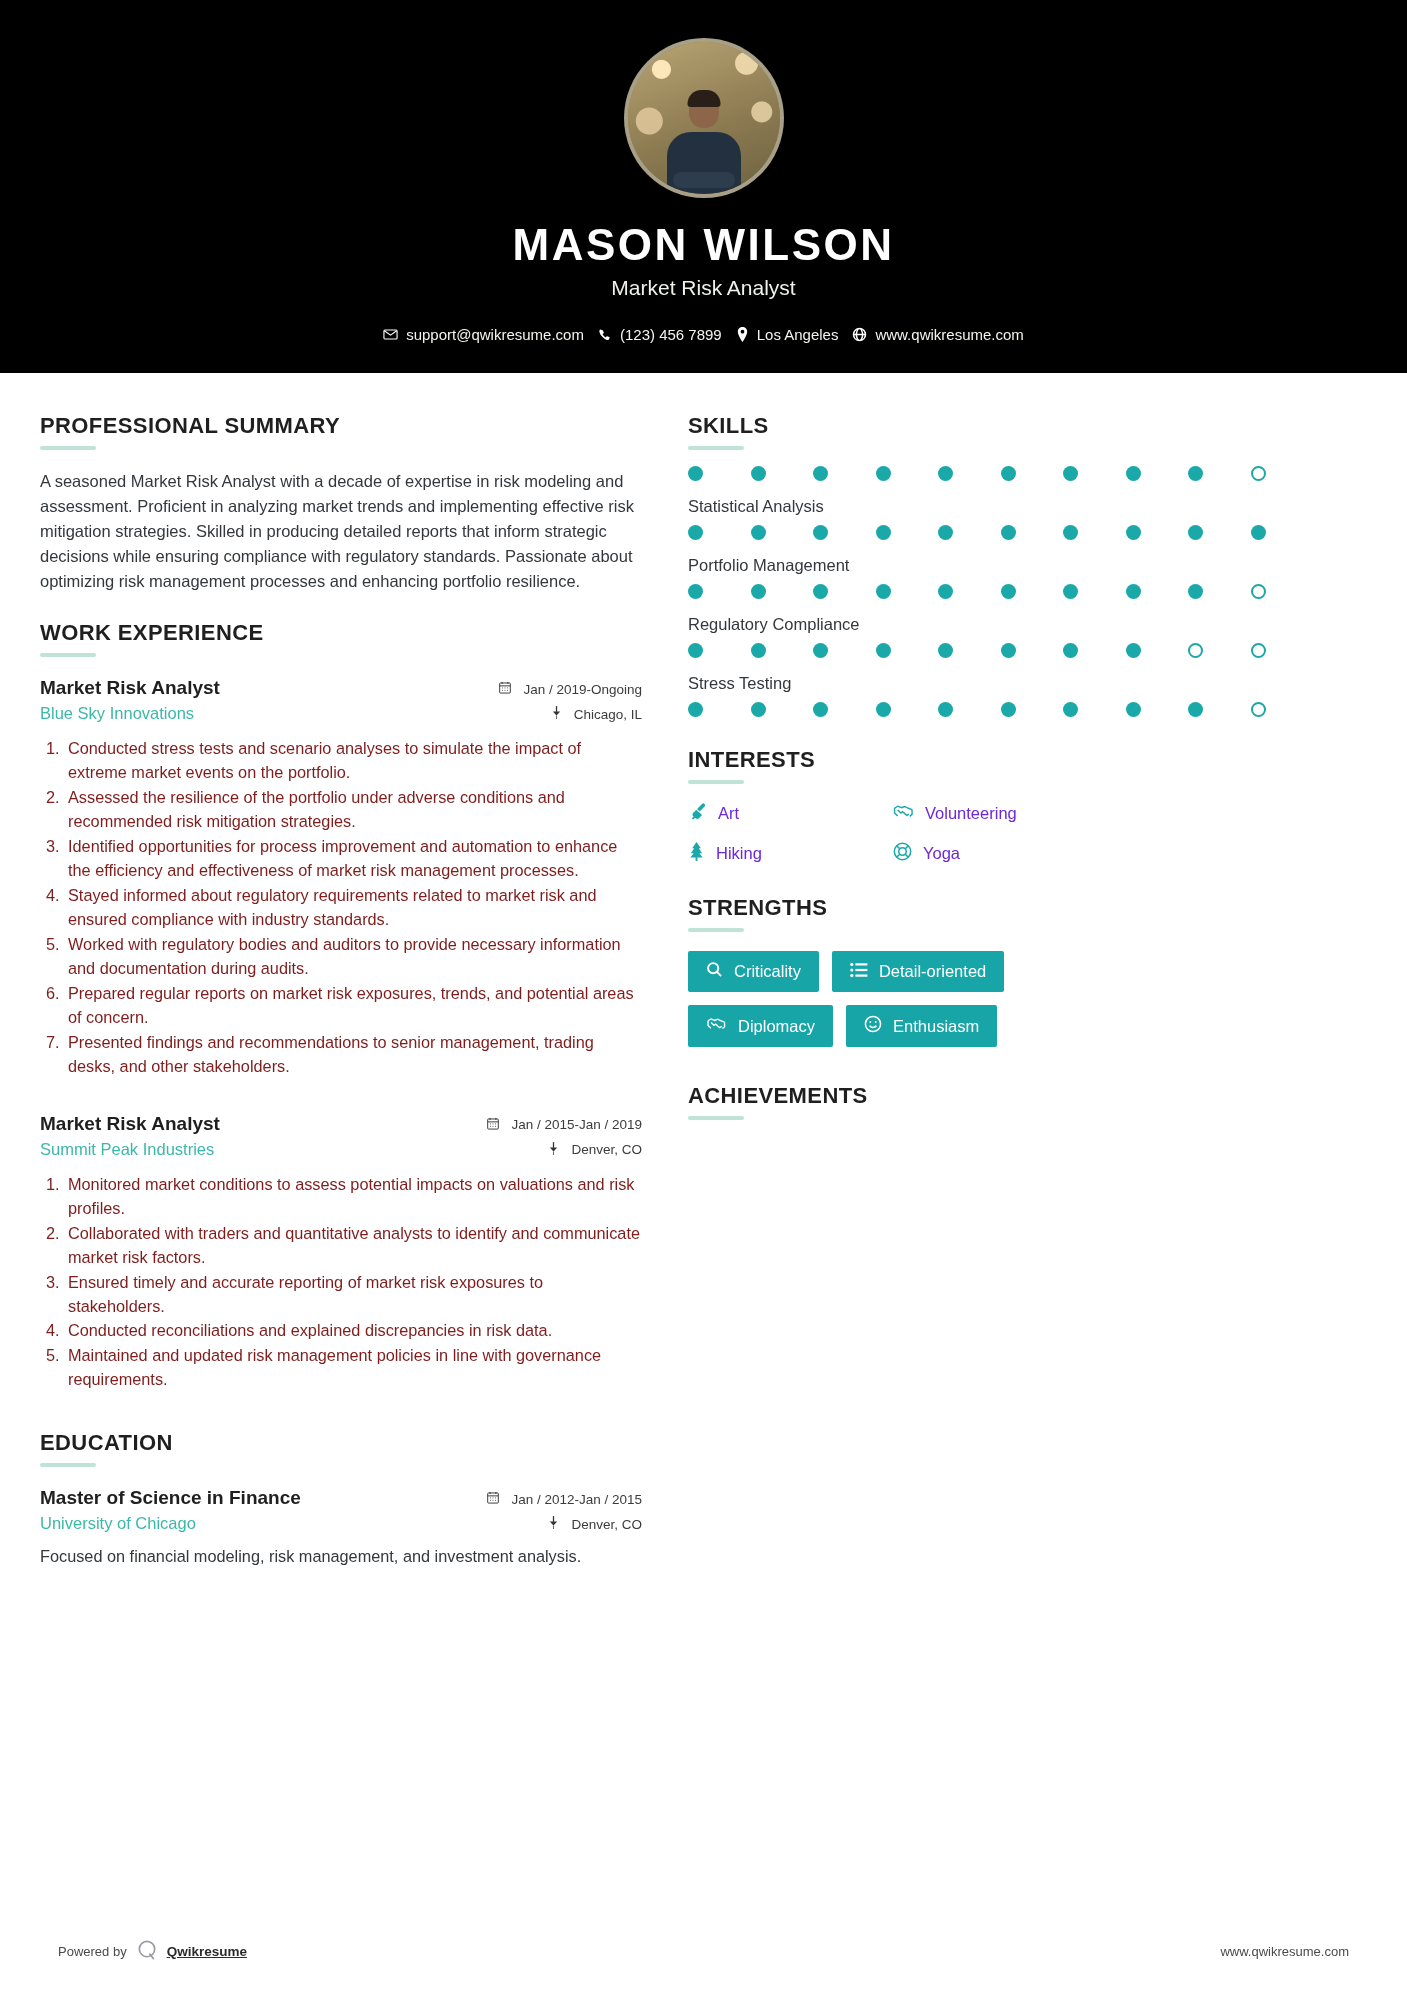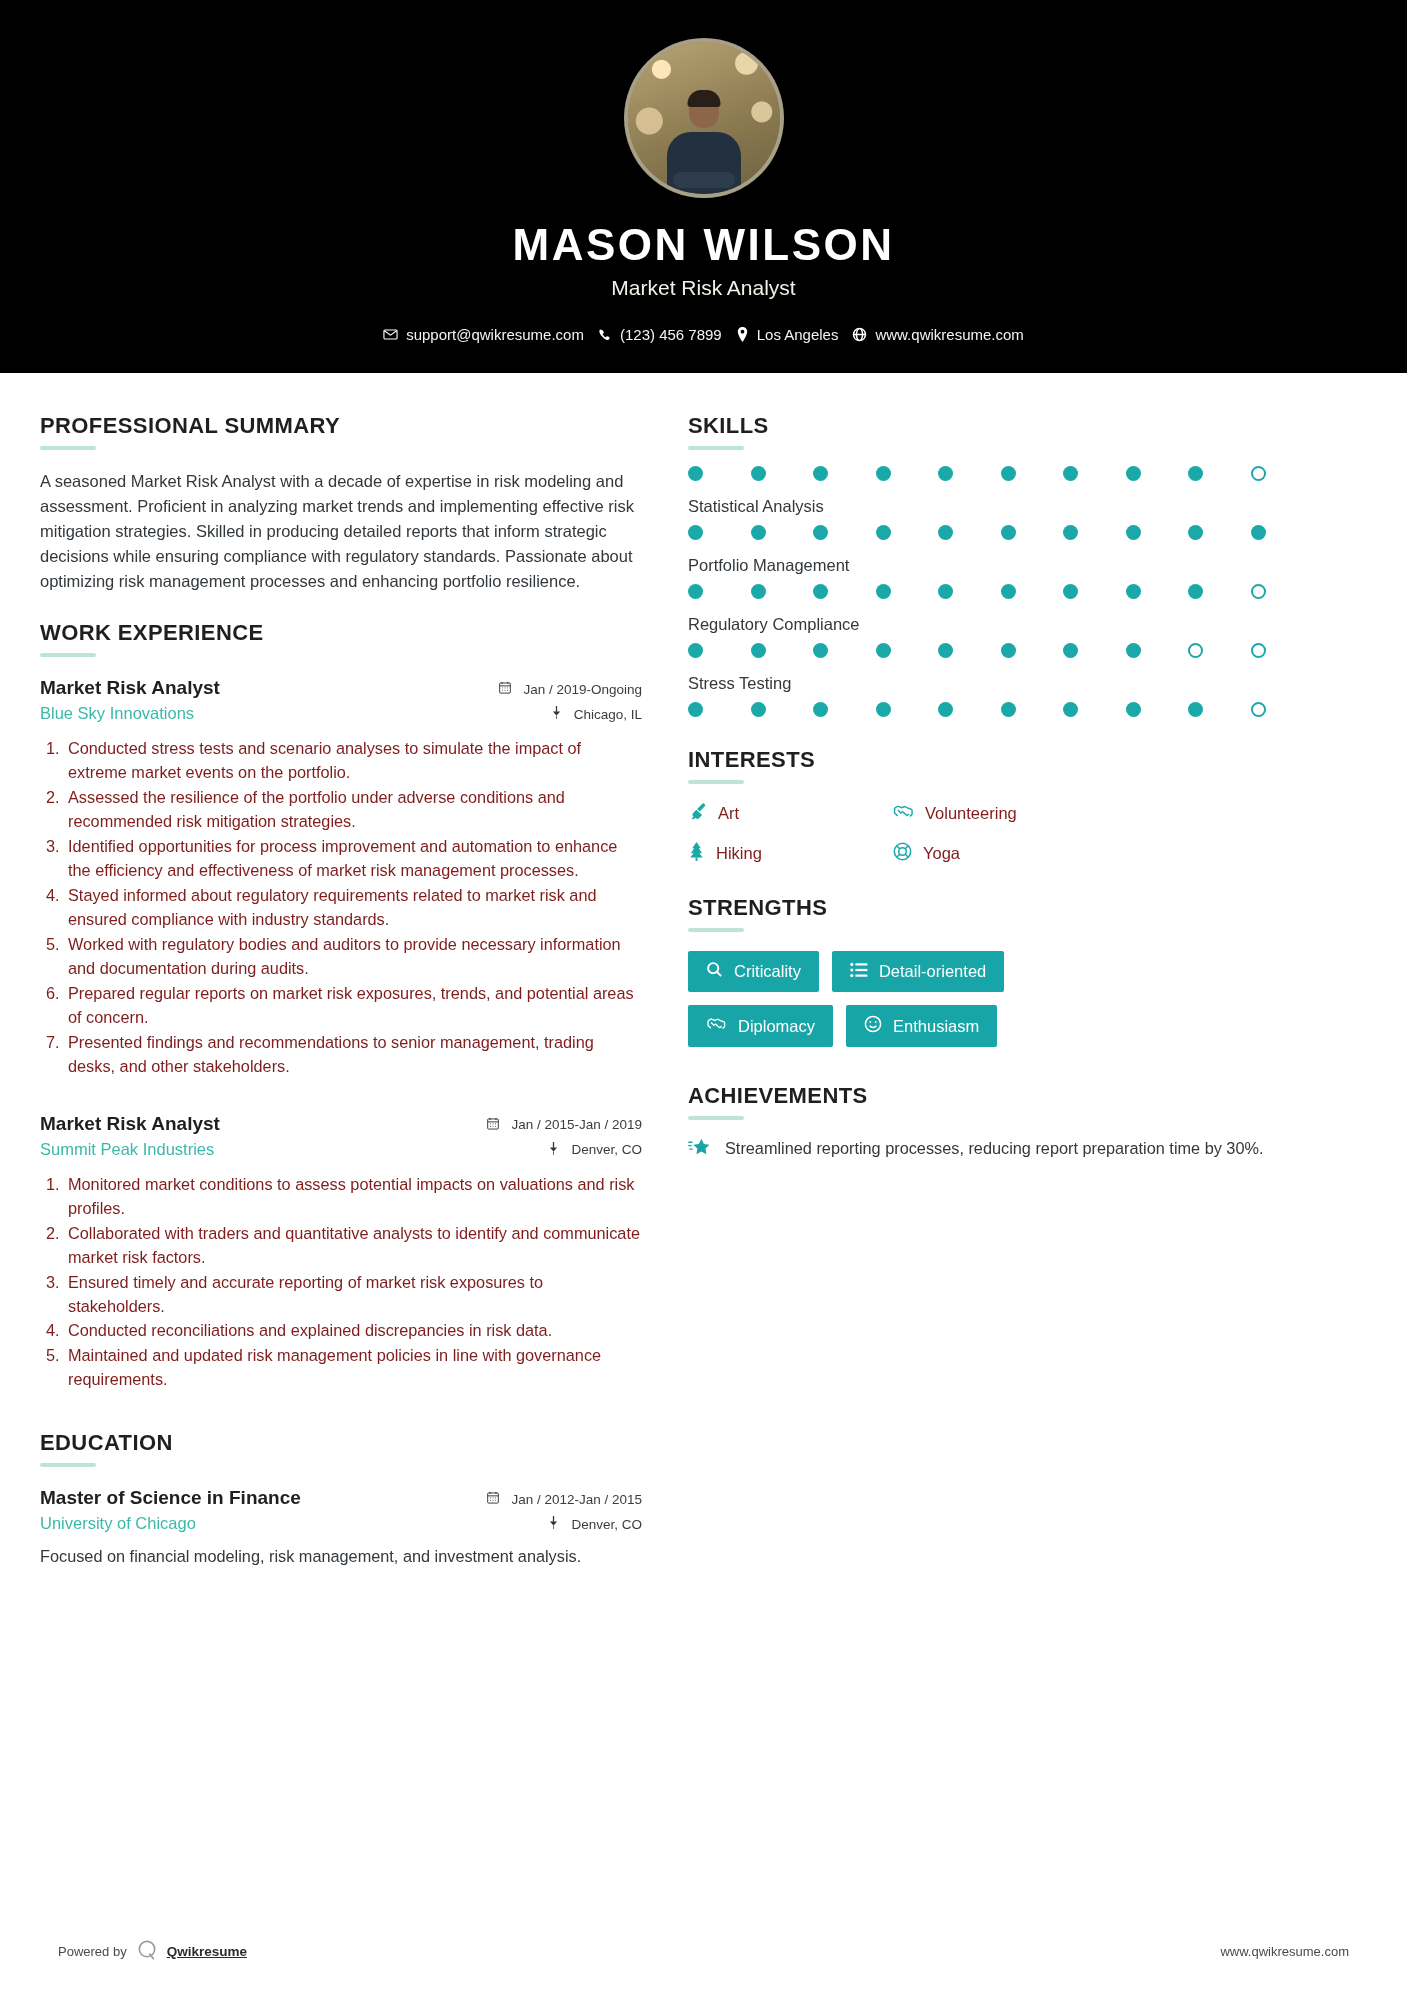--- a/index.html
+++ b/index.html
@@ -162,21 +162,21 @@
     border: 2.5px solid #1aa8a8;
   }
 
   
   .interests-grid {
     margin-top: 18px;
     display: grid;
     grid-template-columns: 205px 1fr;
     row-gap: 17px;
   }
-  .interest { display: flex; align-items: center; gap: 11px; font-size: 16.5px; color: #7f1d1d; }
+  .interest { display: flex; align-items: center; gap: 11px; font-size: 16.5px; color: #6d28d9; }
 
   
   .chips { margin-top: 19px; display: flex; flex-wrap: wrap; gap: 13px; max-width: 400px; }
   .chip {
     background: #18a5a8;
     color: #ffffff;
     font-size: 16.5px;
     padding: 10px 18px;
     display: flex; align-items: center; gap: 11px;
     border-radius: 2px;
@@ -660,29 +660,20 @@
           </span>
           <span>Enthusiasm</span>
         </div>
       </div>
     </div>
 
 
     <div class="section" style="margin-top:36px">
       <div class="sec-title">ACHIEVEMENTS</div>
       <div class="sec-rule"></div>
-      <div class="ach">
-        <span>
-          <svg width="23" height="22" viewBox="0 0 24 22" fill="none">
-            <path d="M14 1.4l2.6 5.3 5.8.85-4.2 4.1 1 5.8-5.2-2.7-5.2 2.7 1-5.8-4.2-4.1 5.8-.85z" fill="#18a5a8"></path>
-            <path d="M0.8 5h3.4M0.8 8.6h2.6M1.8 12.2h2.6" stroke="#18a5a8" stroke-width="1.4" stroke-linecap="round"></path>
-          </svg>
-        </span>
-        <span class="ach-text">Streamlined reporting processes, reducing report preparation time by 30%.</span>
-      </div>
     </div>
   </div>
 </div>
 
 <div class="footer">
   <div class="powered">
     <span>Powered by</span>
     <span>
       <svg width="22" height="22" viewBox="0 0 24 24" fill="none" stroke="#9a9aa6" stroke-width="1.8">
         <circle cx="12" cy="11" r="8.4"></circle>

